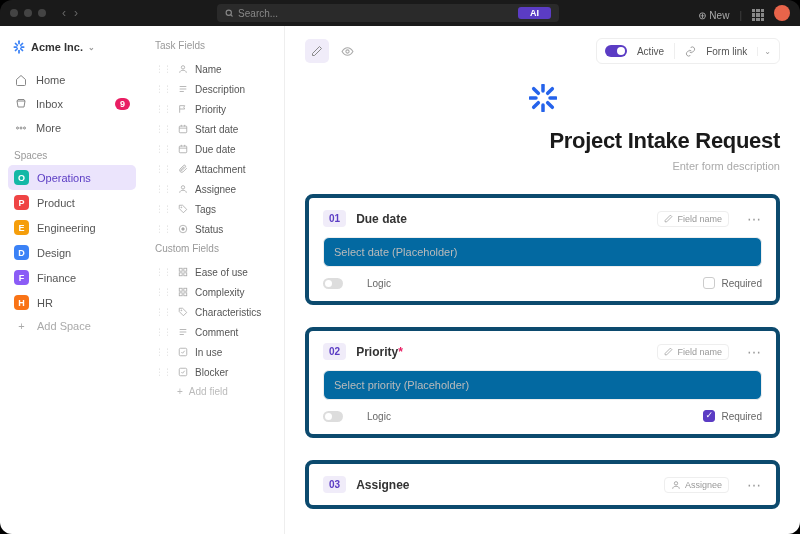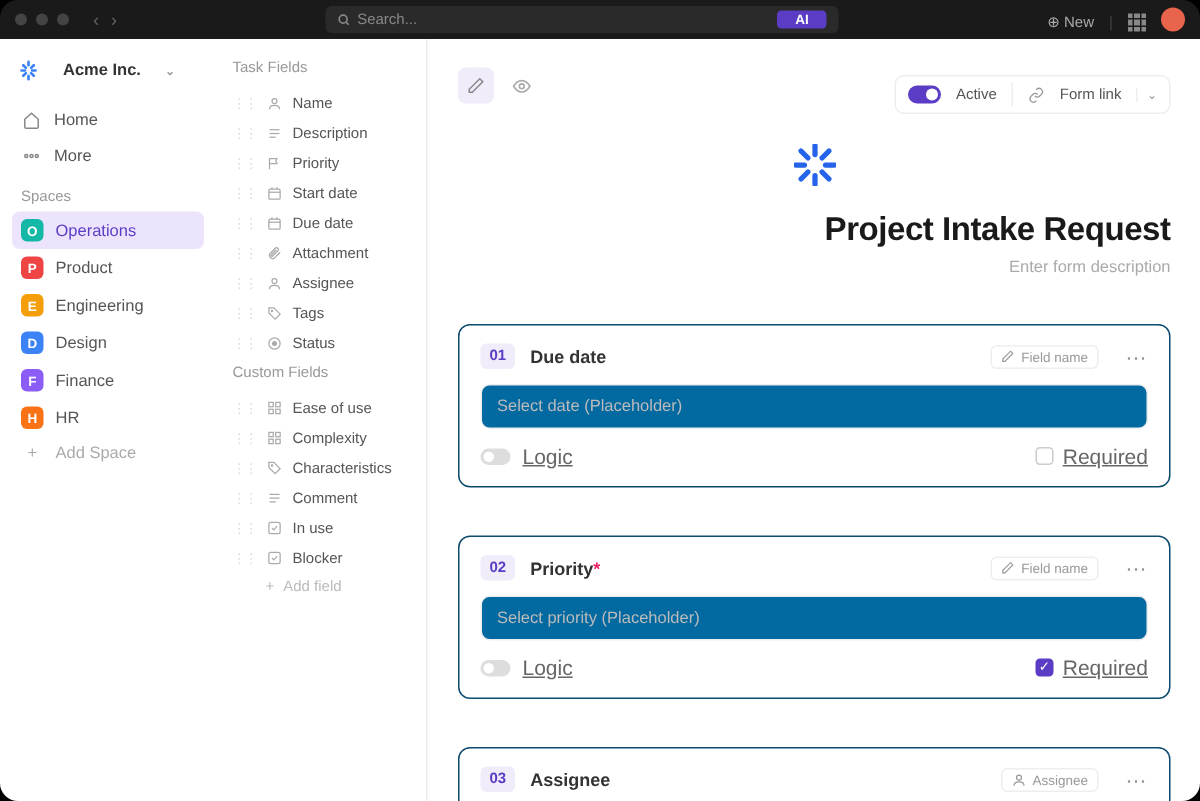--- a/index.html
+++ b/index.html
@@ -10,21 +10,21 @@
 .nav-arrows { display: flex; gap: 8px; margin-left: 10px; color: #666; font-size: 12px; }
 .search-bar { margin: 0 auto; width: 342px; height: 18px; background: #2a2a2a; border-radius: 4px; display: flex; align-items: center; padding: 0 8px; color: #888; font-size: 10px; gap: 4px; }
 .ai-badge { margin-left: auto; background: #5b3cc4; color: #fff; font-size: 9px; padding: 1px 12px; border-radius: 3px; font-weight: 600; }
 .topbar-right { display: flex; align-items: flex-end; gap: 10px; color: #aaa; font-size: 10px; }
 .avatar { width: 16px; height: 16px; border-radius: 50%; background: #e8644a; }
 .grid-icon { width: 12px; height: 12px; display: grid; grid-template-columns: 1fr 1fr 1fr; gap: 1px; }
 .grid-icon span { background: #888; }
 
 .app { display: flex; height: calc(534px - 26px); background: #fff; }
 .sidebar { width: 145px; padding: 10px 8px; border-right: 1px solid transparent; }
-.workspace-name { display: flex; align-items: center; gap: 16px; font-size: 11px; font-weight: 600; color: #333; padding: 4px; }
+.workspace-name { display: flex; align-items: center; gap: 5px; font-size: 11px; font-weight: 600; color: #333; padding: 4px; }
 .logo { width: 14px; height: 14px; position: relative; }
 .logo svg { width: 14px; height: 14px; }
 .chevron { color: #999; font-size: 8px; }
 
 .nav-section { margin-top: 10px; }
 .nav-item { display: flex; align-items: center; gap: 8px; padding: 5px 6px; font-size: 11px; color: #555; border-radius: 5px; cursor: pointer; }
 .nav-icon { width: 14px; height: 14px; display: flex; align-items: center; justify-content: center; color: #888; }
 .badge { margin-left: auto; background: #e91e63; color: #fff; font-size: 9px; padding: 1px 5px; border-radius: 8px; font-weight: 600; }
 
 .section-label { font-size: 10px; color: #999; padding: 10px 6px 4px; }
@@ -38,42 +38,42 @@
 .fields-title { font-size: 10px; color: #999; padding: 4px 2px 8px; }
 .field-item { display: flex; align-items: center; gap: 6px; padding: 4px 2px; font-size: 10px; color: #555; cursor: pointer; }
 .drag-handle { color: #ddd; font-size: 9px; letter-spacing: -1px; }
 .field-icon { width: 12px; height: 12px; display: flex; align-items: center; justify-content: center; color: #aaa; }
 .add-field { display: flex; align-items: center; gap: 6px; padding: 4px 2px; font-size: 10px; color: #bbb; cursor: pointer; }
 
 .main { flex: 1; padding: 12px 20px; overflow-y: auto; }
 .toolbar { display: flex; align-items: center; gap: 6px; }
 .tool-btn { width: 24px; height: 24px; border-radius: 5px; display: flex; align-items: center; justify-content: center; color: #888; cursor: pointer; }
 .tool-btn.active { background: #f0ecf9; }
-.toolbar-right { margin-left: auto; display: flex; align-items: center; gap: 10px; border: 1px solid #eee; border-radius: 6px; padding: 4px 8px; font-size: 10px; color: #555; margin-top: 12px; }
+.toolbar-right { margin-left: auto; display: flex; align-items: center; gap: 10px; border: 1px solid #eee; border-radius: 6px; padding: 4px 8px; font-size: 10px; color: #555; }
 .toggle { width: 22px; height: 12px; background: #5b3cc4; border-radius: 6px; position: relative; }
 .toggle::after { content: ''; width: 8px; height: 8px; background: #fff; border-radius: 50%; position: absolute; right: 2px; top: 2px; }
 .divider { width: 1px; height: 16px; background: #eee; }
 .link-icon { color: #999; }
 .dropdown-caret { color: #999; font-size: 8px; padding-left: 6px; border-left: 1px solid #eee; }
 
 .form-header { text-align: right; margin-top: 20px; }
 .form-logo { width: 28px; height: 28px; margin: 0 auto 16px; }
 .form-logo svg { width: 28px; height: 28px; }
 .form-title { font-size: 22px; font-weight: 800; color: #1a1a1a; letter-spacing: -0.3px; }
 .form-desc { font-size: 11px; color: #aaa; margin-top: 6px; }
 
-.form-card { border: 1px solid #0c4a6e; border-radius: 8px; padding: 12px 14px; margin-top: 32px; }
+.form-card { border: 4px solid #0c4a6e; border-radius: 8px; padding: 12px 14px; margin-top: 22px; }
 .card-header { display: flex; align-items: center; gap: 10px; }
 .card-num { background: #f0ecf9; color: #5b3cc4; font-size: 10px; font-weight: 600; padding: 3px 6px; border-radius: 4px; }
 .card-title { font-size: 12px; font-weight: 600; color: #333; }
 .required-star { color: #e91e63; }
 .field-name-tag { margin-left: auto; display: flex; align-items: center; gap: 4px; font-size: 9px; color: #999; border: 1px solid #eee; padding: 2px 6px; border-radius: 4px; }
 .more-btn { color: #999; font-size: 14px; margin-left: 8px; cursor: pointer; letter-spacing: 1px; }
 .card-input { width: 100%; border: 1px solid #eee; border-radius: 6px; padding: 8px 10px; font-size: 11px; color: #bbb; margin-top: 10px; background: #0369a1; }
-.card-footer { display: flex; align-items: center; gap: 8px; margin-top: 10px; font-size: 14px; color: #666; text-decoration: underline; }
+.card-footer { display: flex; align-items: center; gap: 24px; margin-top: 10px; font-size: 10px; color: #666; }
 .logic-toggle { width: 20px; height: 11px; background: #ddd; border-radius: 6px; position: relative; }
 .logic-toggle::after { content: ''; width: 7px; height: 7px; background: #fff; border-radius: 50%; position: absolute; left: 2px; top: 2px; }
 .required-check { margin-left: auto; display: flex; align-items: center; gap: 6px; }
 .checkbox { width: 12px; height: 12px; border: 1.2px solid #ccc; border-radius: 3px; }
 .checkbox.checked { background: #5b3cc4; border-color: #5b3cc4; position: relative; }
 .checkbox.checked::after { content: '✓'; color: #fff; font-size: 9px; position: absolute; top: -1px; left: 1px; }
 
 svg { display: block; }
 </style>
 </head>
@@ -141,20 +141,30 @@
         <span class="nav-icon">
             <svg width="12" height="12" viewBox="0 0 24 24" fill="none" stroke="currentColor" stroke-width="2">
               <path d="M3 11l9-8 9 8v10a2 2 0 01-2 2H5a2 2 0 01-2-2V11z"></path>
             </svg>
           </span>
         <span>Home</span>
       </div>
       <div class="nav-item">
         <span class="nav-icon">
             <svg width="12" height="12" viewBox="0 0 24 24" fill="none" stroke="currentColor" stroke-width="2">
+              <path d="M4 6h16l-2 12H6L4 6z"></path>
+              <path d="M4 6l2-3h12l2 3"></path>
+            </svg>
+          </span>
+        <span>Inbox</span>
+        <span class="badge">9</span>
+      </div>
+      <div class="nav-item">
+        <span class="nav-icon">
+            <svg width="12" height="12" viewBox="0 0 24 24" fill="none" stroke="currentColor" stroke-width="2">
               <circle cx="12" cy="12" r="2"></circle>
               <circle cx="5" cy="12" r="2"></circle>
               <circle cx="19" cy="12" r="2"></circle>
             </svg>
           </span>
         <span>More</span>
       </div>
     </div>
 
     <div class="section-label">Spaces</div>

